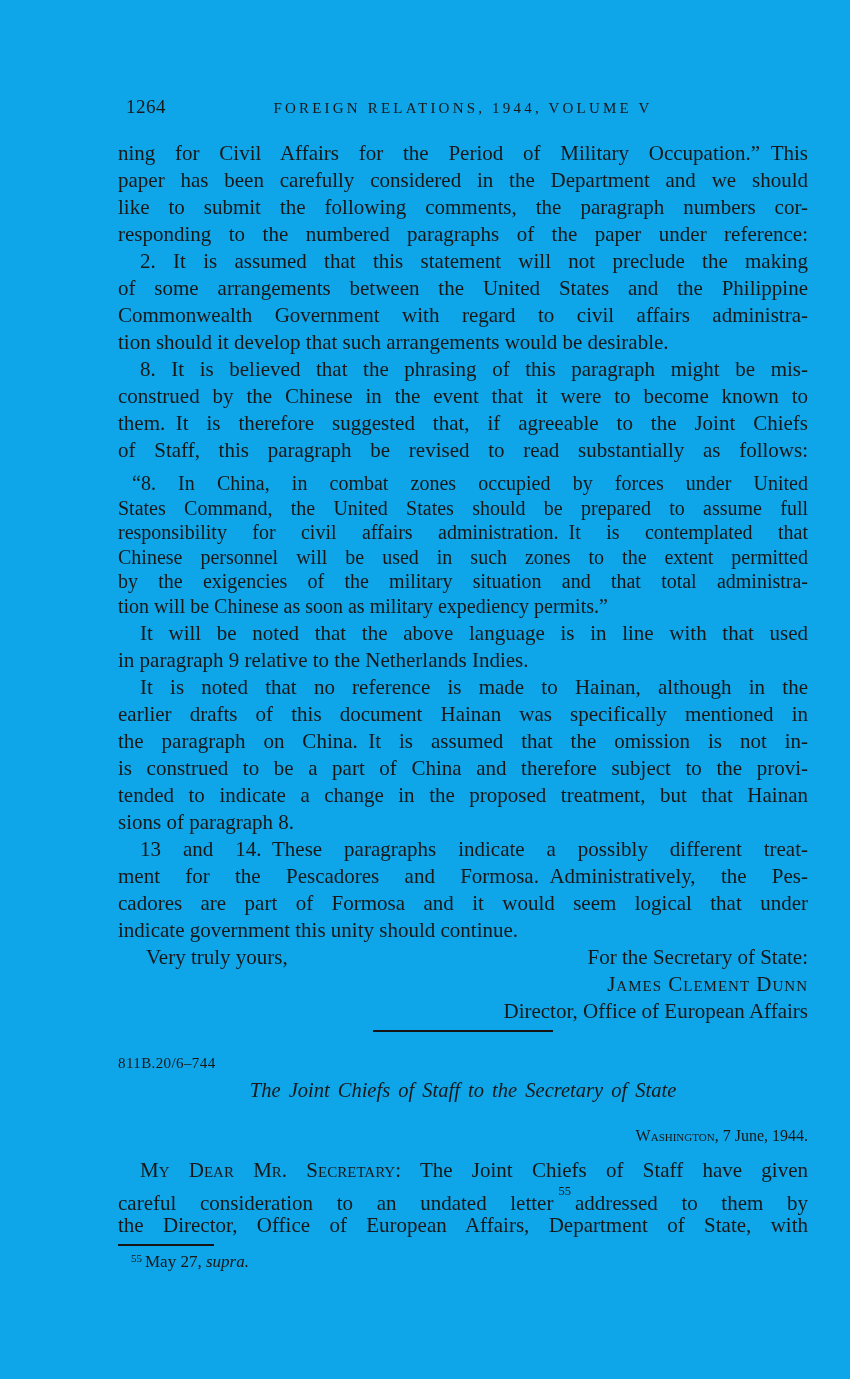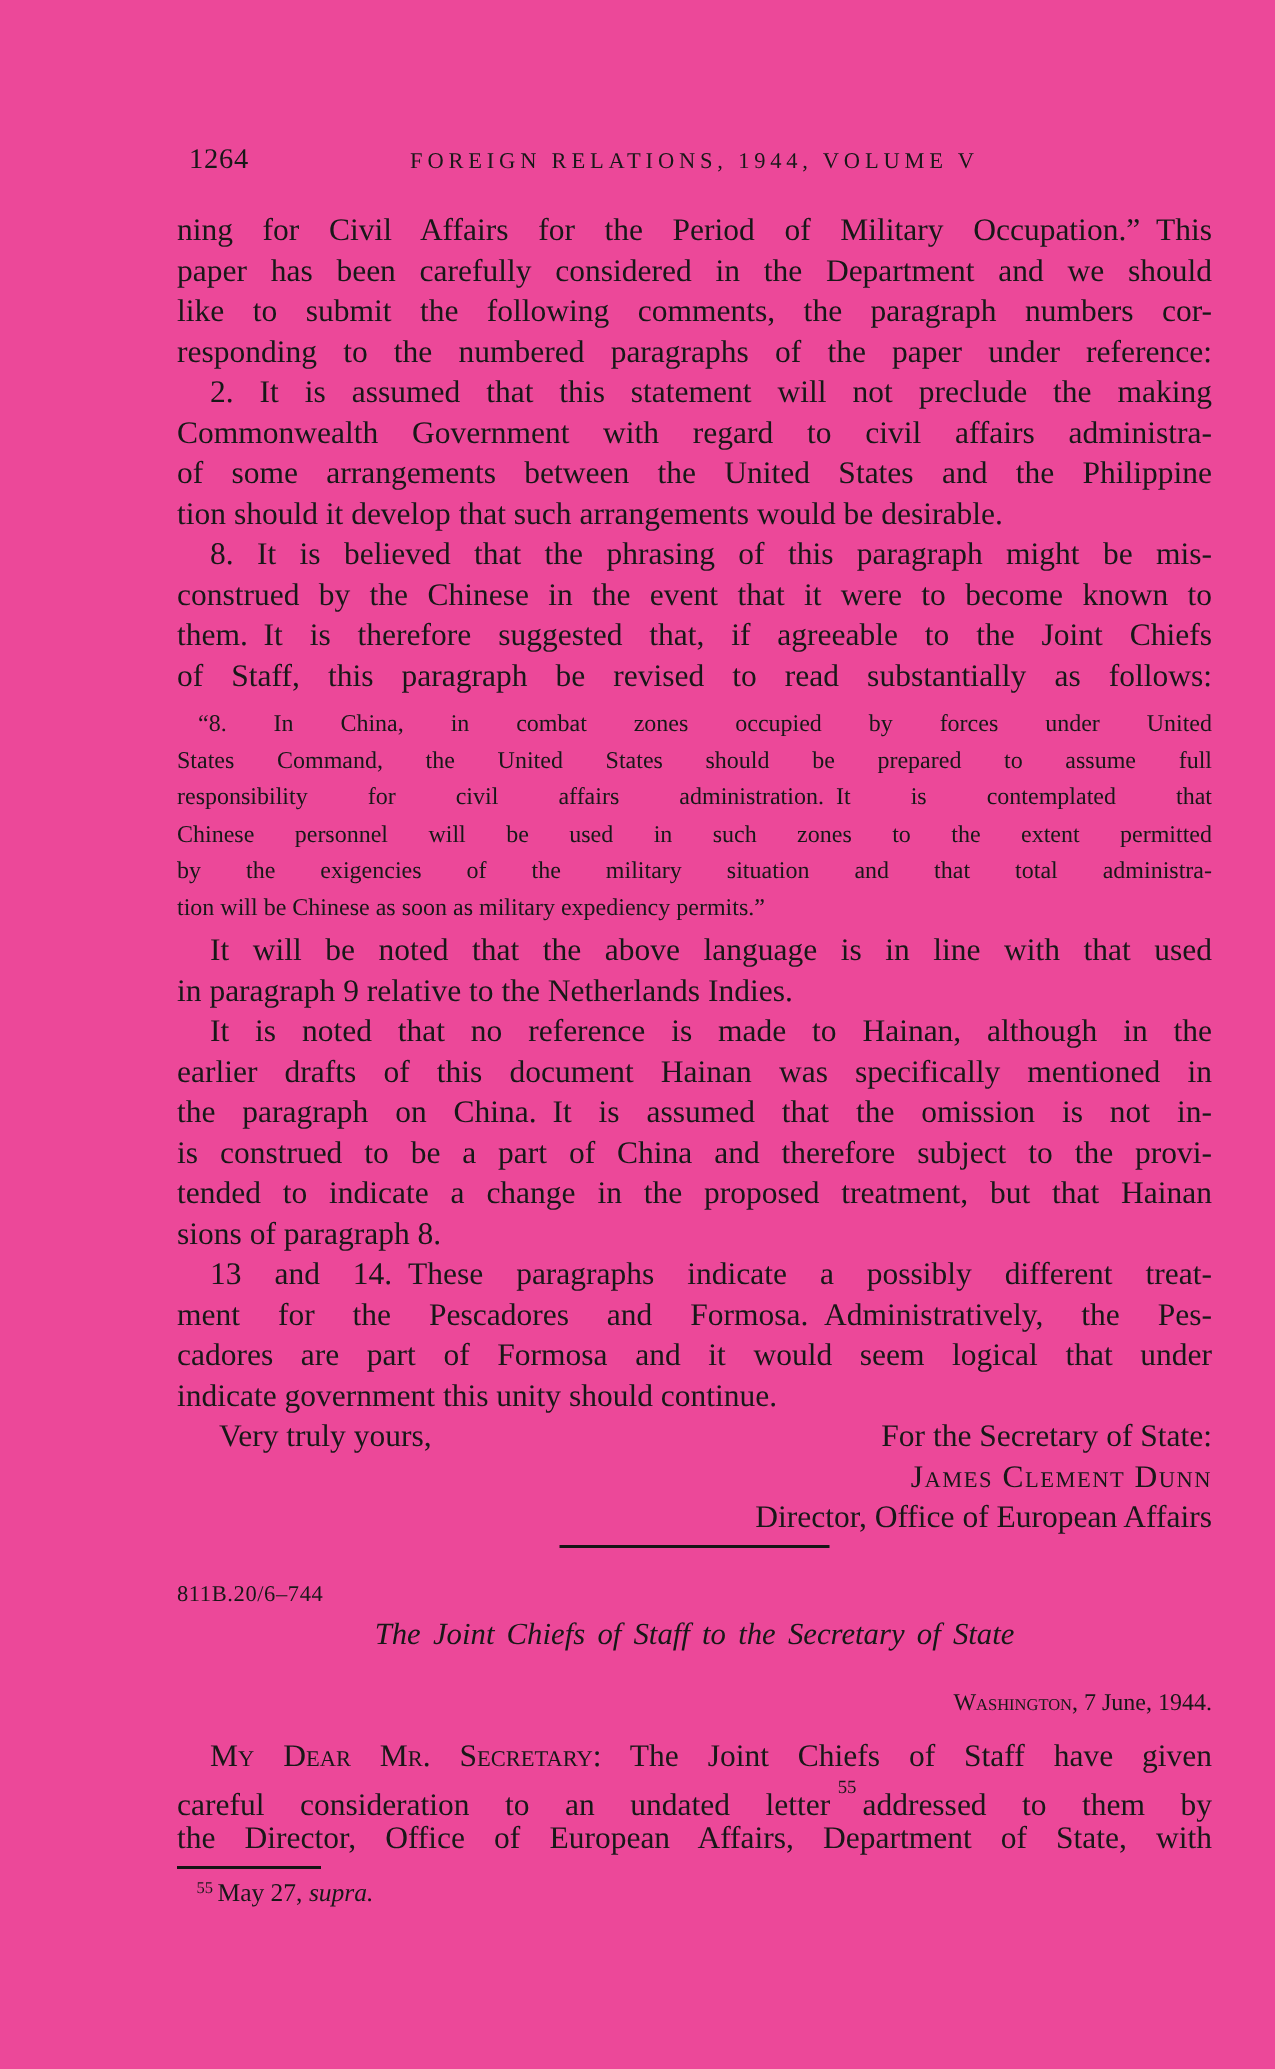--- a/index.html
+++ b/index.html
@@ -1,33 +1,33 @@
 <!DOCTYPE html>
 <html><head>
 <meta charset="utf-8">
 <style>
   html,body{margin:0;padding:0;background:#ffffff;}
   .page{
-    position:relative;width:850px;height:1379px;background:#ec4899;
+    position:relative;width:850px;height:1379px;background:#0ea5e9;
     font-family:"Liberation Serif",serif;color:#181818;overflow:hidden;
   }
   .blk{position:absolute;left:118px;width:690px;}
 
   
   .hdr{top:96px;height:24px;}
   .pagenum{position:absolute;left:8px;top:0;font-size:19px;letter-spacing:0.5px;}
   .runhead{position:absolute;left:0;right:0;top:4px;text-align:center;
            font-size:15px;letter-spacing:3.2px;}
 
   
   .ln{font-size:21px;line-height:27px;height:27px;white-space:nowrap;
       text-align:justify;text-align-last:justify;text-justify:inter-word;}
   .ln.end{text-align-last:left;}
   .indent{padding-left:22px;}
-  .q .ln{font-size:16px;line-height:24.5px;height:24.5px;}
+  .q .ln{font-size:20px;line-height:24.5px;height:24.5px;}
   .qindent{padding-left:14px;}
 
   
   .so{font-size:21px;line-height:27px;}
   .so-row{display:flex;}
   .so-left{margin-left:28px;}
   .so-right{margin-left:auto;}
   .sig{text-align:right;font-variant:small-caps;letter-spacing:1px;}
   .sigtitle{text-align:right;}
 
@@ -60,22 +60,22 @@
 
   <div class="blk" style="top:140px">
     <div class="ln">ning for Civil Affairs for the Period of Military Occupation.” This</div>
     <div class="ln">paper has been carefully considered in the Department and we should</div>
     <div class="ln">like to submit the following comments, the paragraph numbers cor-</div>
     <div class="ln">responding to the numbered paragraphs of the paper under reference:</div>
   </div>
 
   <div class="blk" style="top:248px">
     <div class="ln indent">2. It is assumed that this statement will not preclude the making</div>
+    <div class="ln">of some arrangements between the United States and the Philippine</div>
     <div class="ln">Commonwealth Government with regard to civil affairs administra-</div>
-    <div class="ln">of some arrangements between the United States and the Philippine</div>
     <div class="ln end">tion should it develop that such arrangements would be desirable.</div>
   </div>
 
   <div class="blk" style="top:356px">
     <div class="ln indent">8. It is believed that the phrasing of this paragraph might be mis-</div>
     <div class="ln">construed by the Chinese in the event that it were to become known to</div>
     <div class="ln">them. It is therefore suggested that, if agreeable to the Joint Chiefs</div>
     <div class="ln">of Staff, this paragraph be revised to read substantially as follows:</div>
   </div>
 

